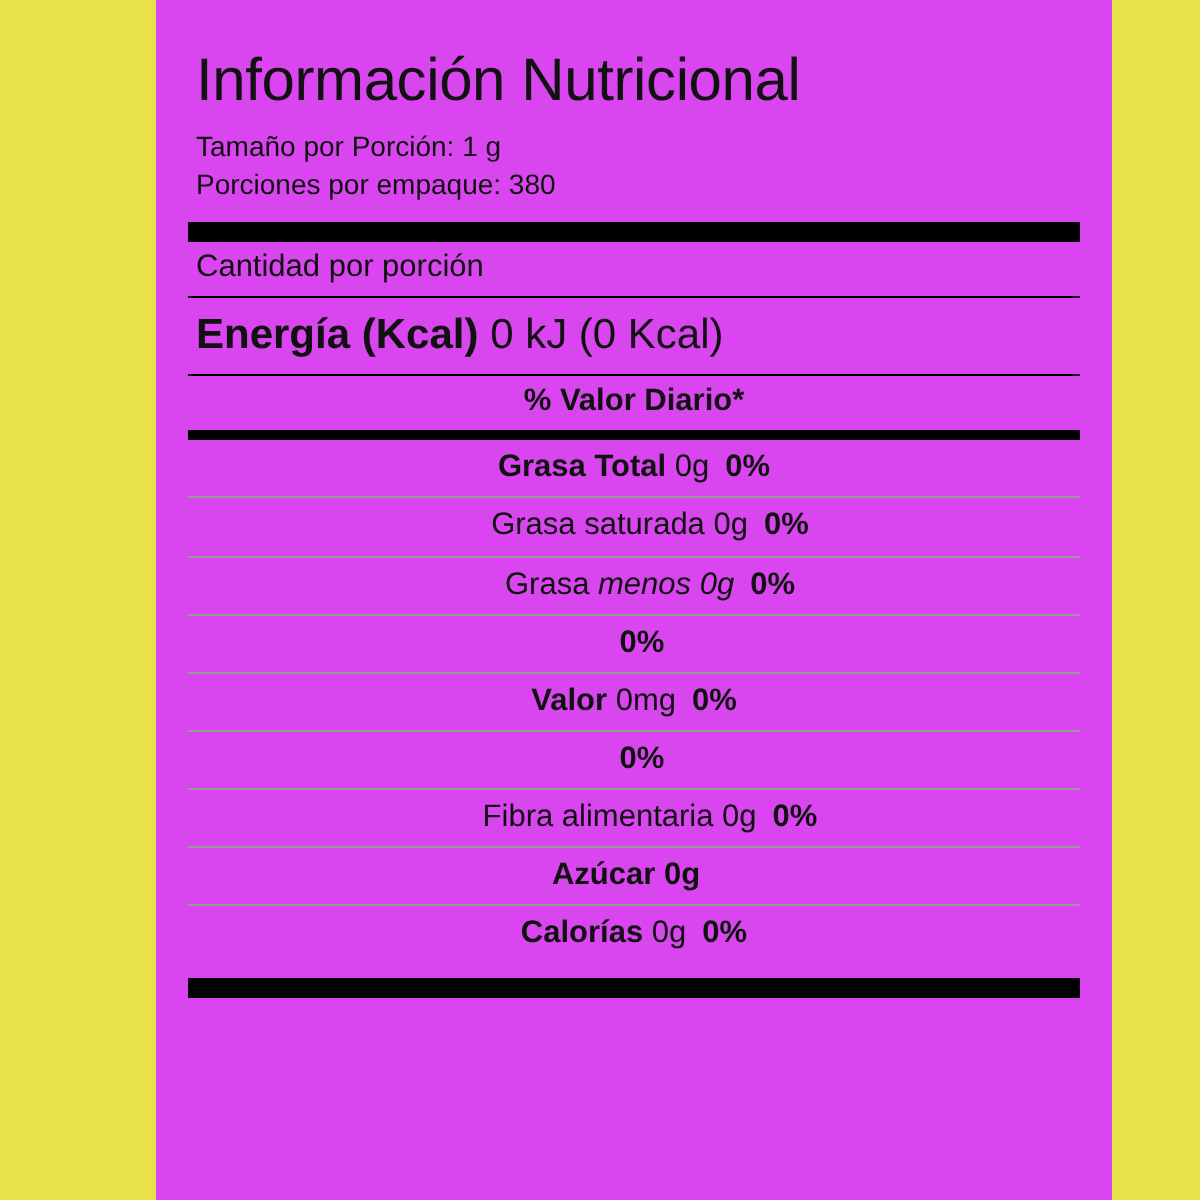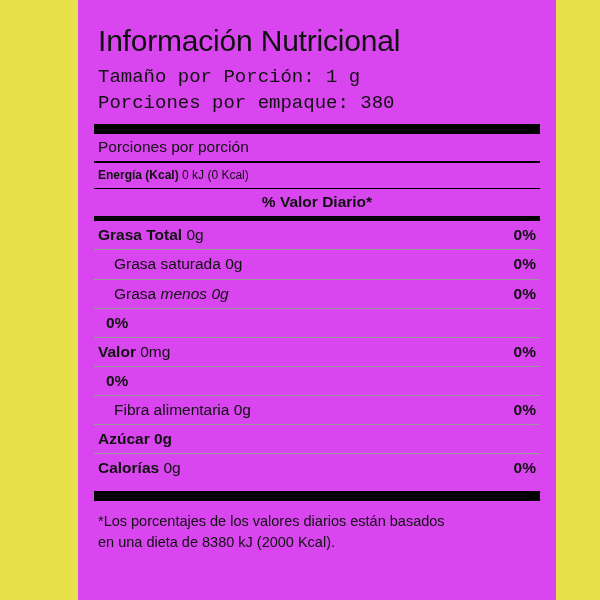--- a/index.html
+++ b/index.html
@@ -32,38 +32,37 @@
   .title {
     font-size: 30px;
     font-weight: normal;
     color: #111;
     letter-spacing: -0.2px;
     margin: 14px 0 6px 0;
     text-align: left;
     padding-left: 4px;
   }
   .serving-line {
-    font-size: 19px;
+    font-size: 14px;
     color: #111;
     padding-left: 4px;
     line-height: 1.38;
-    font-family: Liberation Mono, monospace;
   }
   .rule {
     background: #000;
     width: 100%;
   }
   .rule-thick { height: 10px; margin: 8px 0 0 0; }
   .rule-medium { height: 5px; }
   .rule-thin { height: 1.4px; }
   .rule-hair { height: 1px; background: #999; }
 
   .row {
     display: flex;
-    justify-content: space-between;
+    justify-content: center;
     align-items: baseline;
     font-size: 15.5px;
     color: #111;
     padding: 4px 4px 4px 4px;
     line-height: 1.3;
   }
   .row .left { text-align: left; }
   .row .right { text-align: right; white-space: nowrap; padding-left: 8px;}
   .bold { font-weight: bold; }
   .indent { padding-left: 16px; }
@@ -75,21 +74,21 @@
   }
   .dv-row {
     text-align: center;
     font-size: 15.5px;
     font-weight: bold;
     color: #111;
     padding: 4px 4px 5px 4px;
   }
   .energy-block {
     padding: 4px 4px 4px 4px;
-    font-size: 12px;
+    font-size: 21px;
     color: #111;
     line-height: 1.42;
   }
   .footnote {
     font-size: 14.5px;
     color: #111;
     padding: 10px 4px 0 4px;
     line-height: 1.45;
   }
   .unit { font-weight: normal; }
@@ -100,21 +99,21 @@
 <div class="page">
   <div class="label-card">
 
     <div class="title">Información Nutricional</div>
 
     <div class="serving-line">Tamaño por Porción: 1 g</div>
     <div class="serving-line">Porciones por empaque: 380</div>
 
     <div class="rule rule-thick"></div>
 
-    <div class="amount-row">Porciones por porción</div>
+    <div class="amount-row">Cantidad por porción</div>
 
     <div class="rule rule-thin"></div>
 
     <div class="energy-block">
       <div>
         <span class="bold">Energía (Kcal)</span>
         <span>0 kJ (0 Kcal)</span>
       </div>
     </div>
 
@@ -170,19 +169,15 @@
     </div>
     <div class="rule rule-hair"></div>
 
     <div class="row">
       <div class="left"><span class="bold">Calorías</span> <span>0g</span></div>
       <div class="right bold">0%</div>
     </div>
 
     <div class="rule rule-thick"></div>
 
-    <div class="footnote">
-      <div>*Los porcentajes de los valores diarios están basados</div>
-      <div>en una dieta de 8380 kJ (2000 Kcal).</div>
-    </div>
 
   </div>
 </div>
 
 </body></html>

